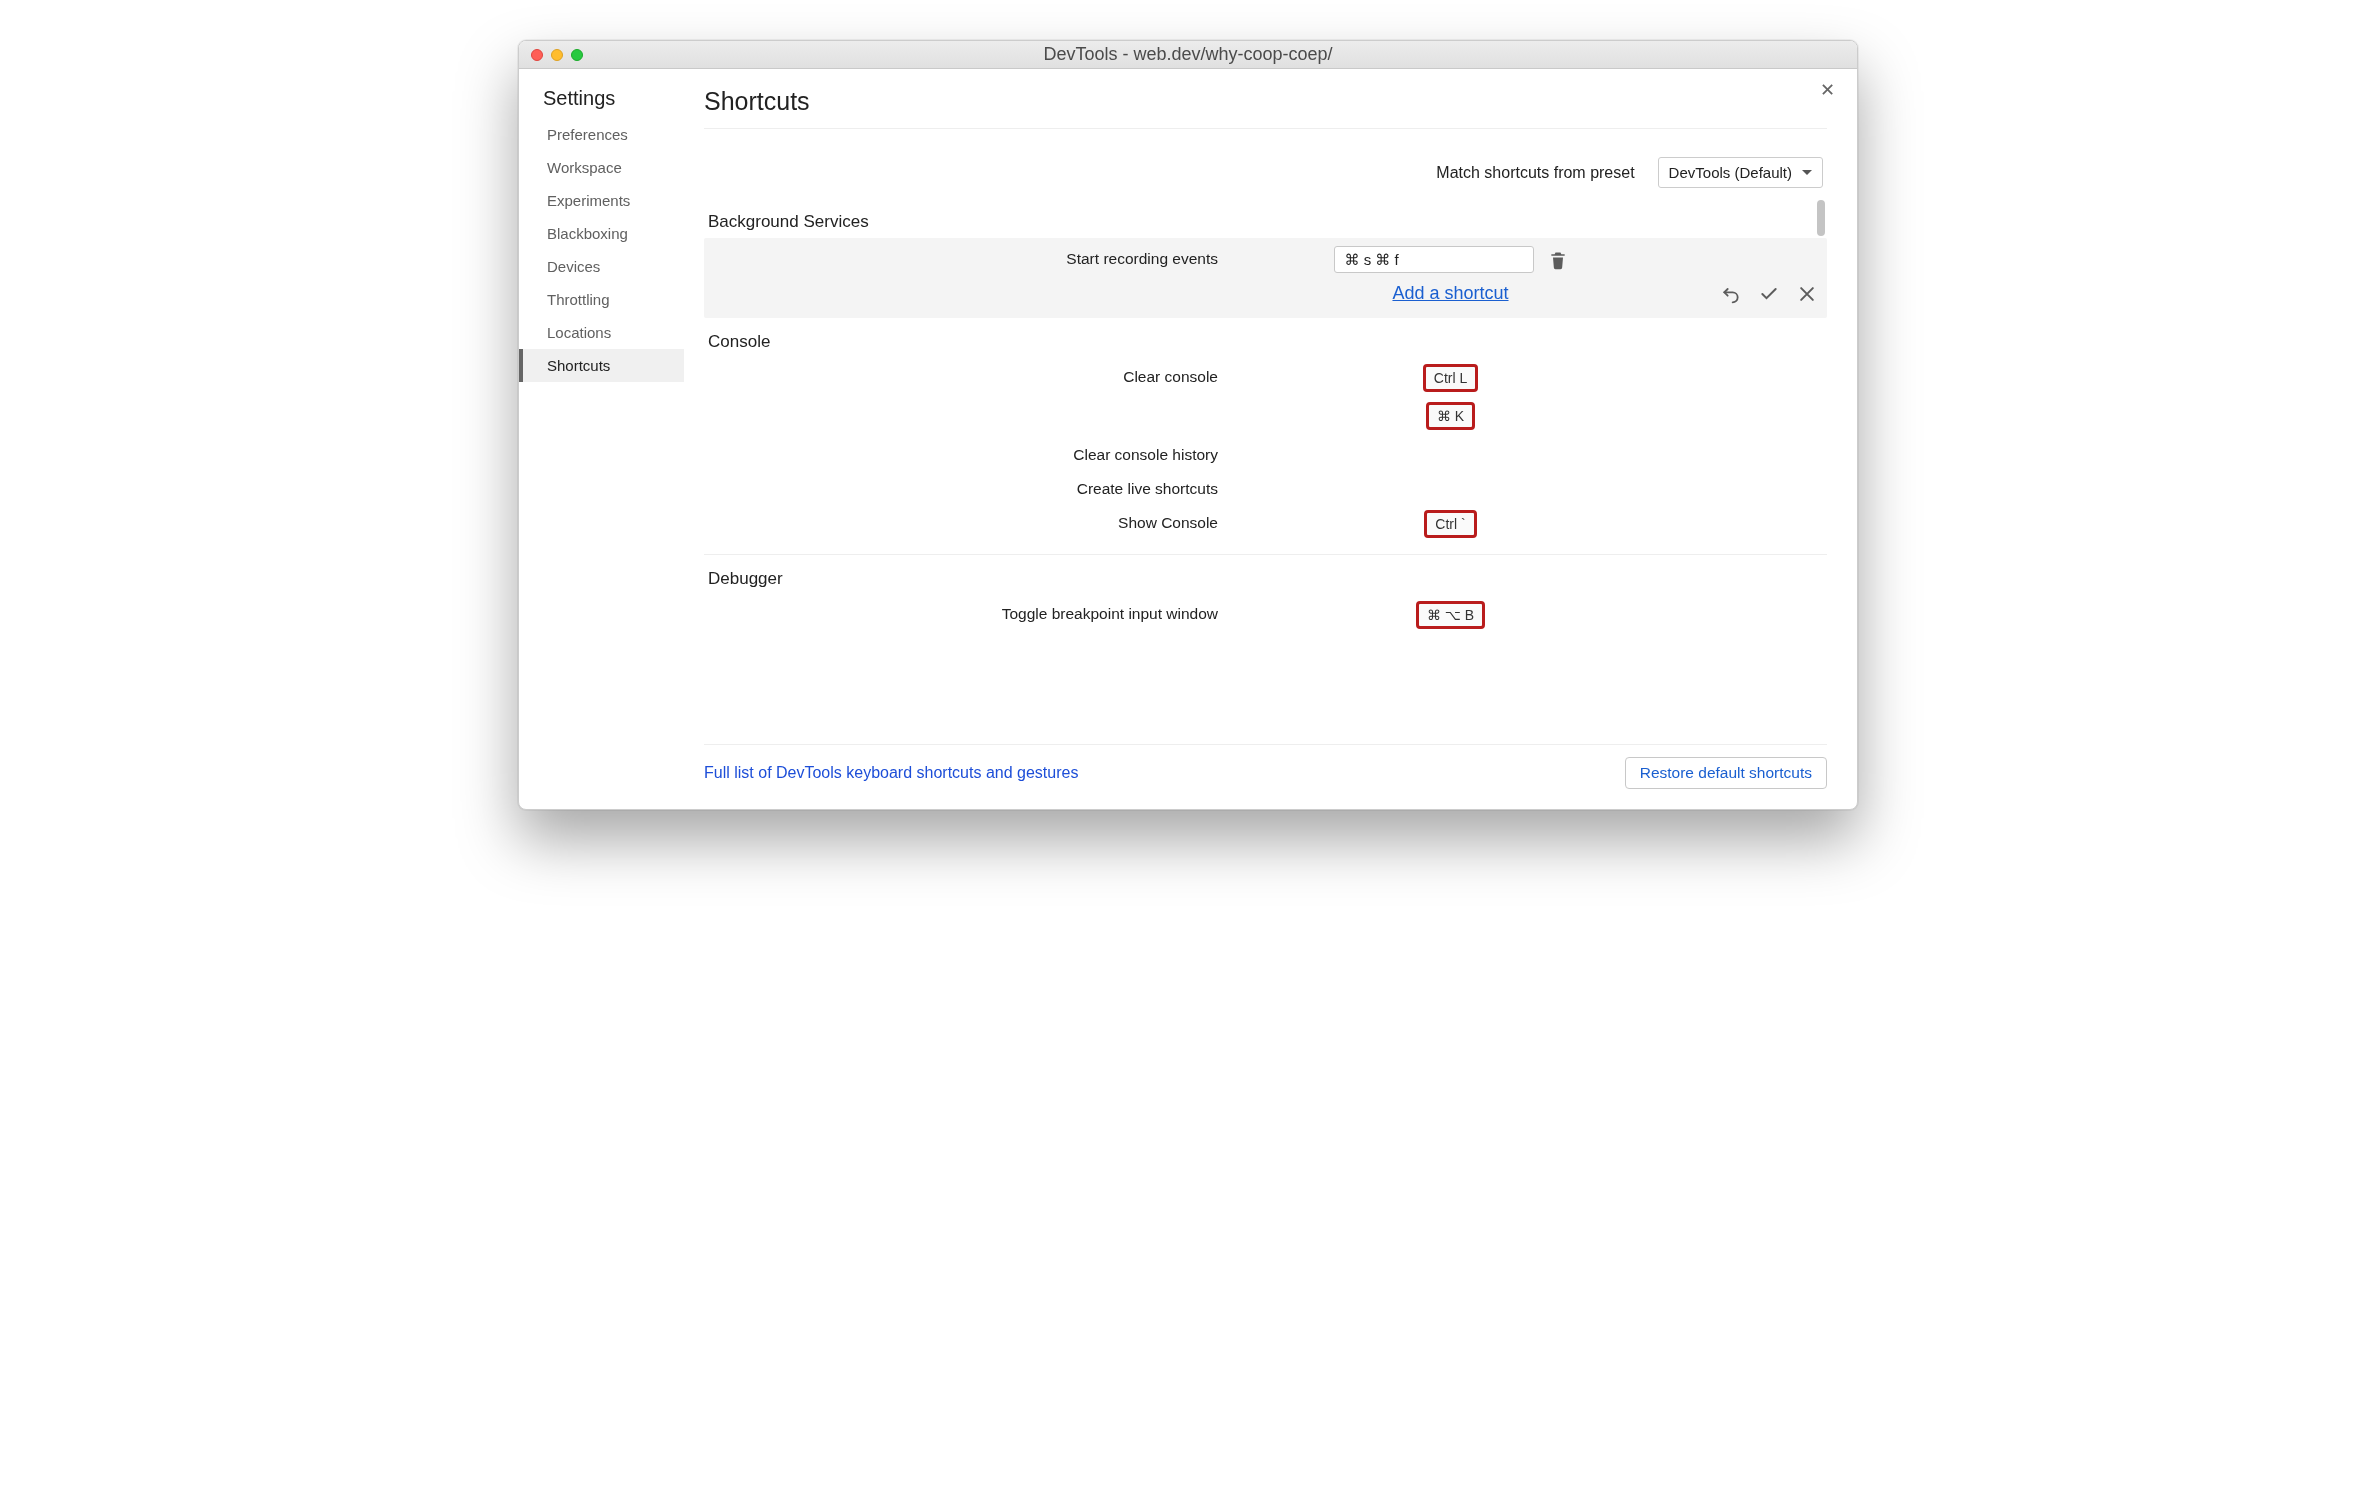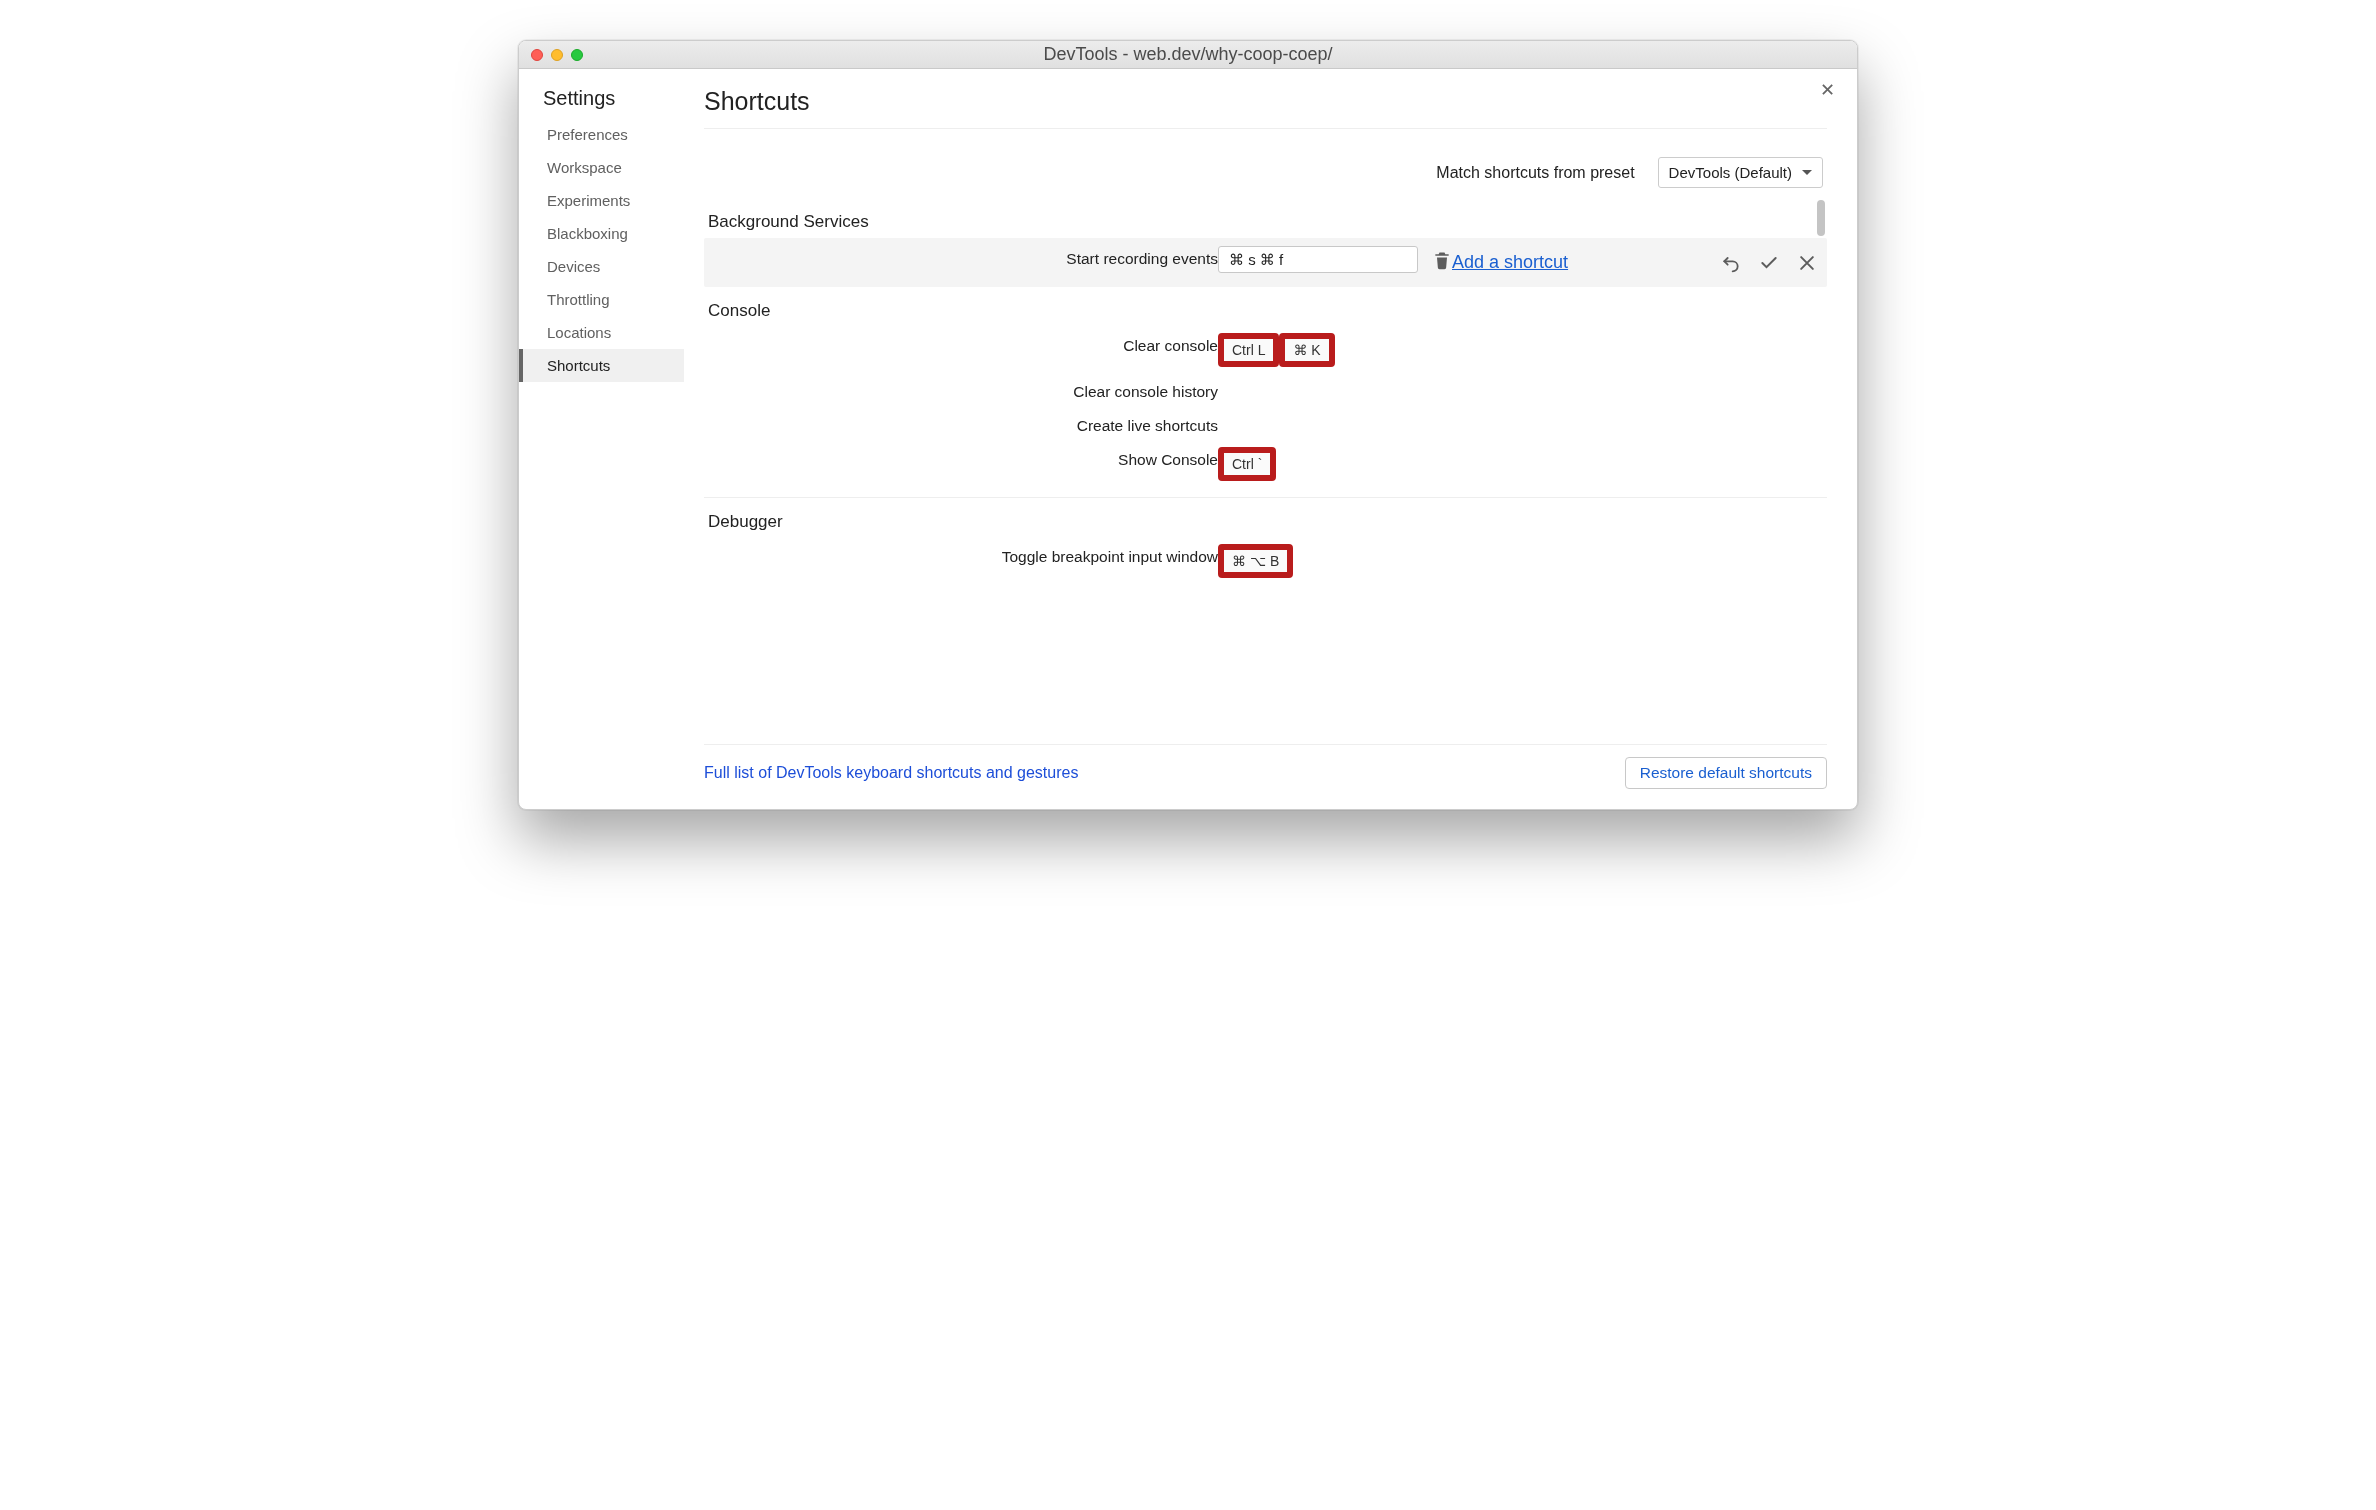--- a/index.html
+++ b/index.html
@@ -144,25 +144,25 @@
   }
 
   .row {
     display: flex;
     align-items: flex-start;
     padding: 6px 4px 6px 34px;
     font-size: 15.5px;
     color: #222;
   }
   .row .label { flex: 0 0 480px; padding-top: 4px; text-align: right; }
-  .row .keys-col { flex: 1; display:flex; flex-direction:row; align-items:flex-end; }
+  .row .keys-col { flex: 1; display:flex; flex-direction:column; gap:10px; align-items:center; }
   .row .actions-col { width: 140px; display:flex; justify-content:flex-end; align-items:flex-end; gap:18px; padding-right:6px; align-self: stretch;}
   .key-pill {
     display: inline-block;
-    border: 6px solid #b91c1c;
+    border: 3px solid #b91c1c;
     border-radius: 4px;
     background: #fafafa;
     padding: 3px 8px;
     font-size: 14px;
     color: #333;
     font-family: inherit;
   }
   .key-input {
     border: 1px solid #c8c8c8;
     border-radius: 3px;

